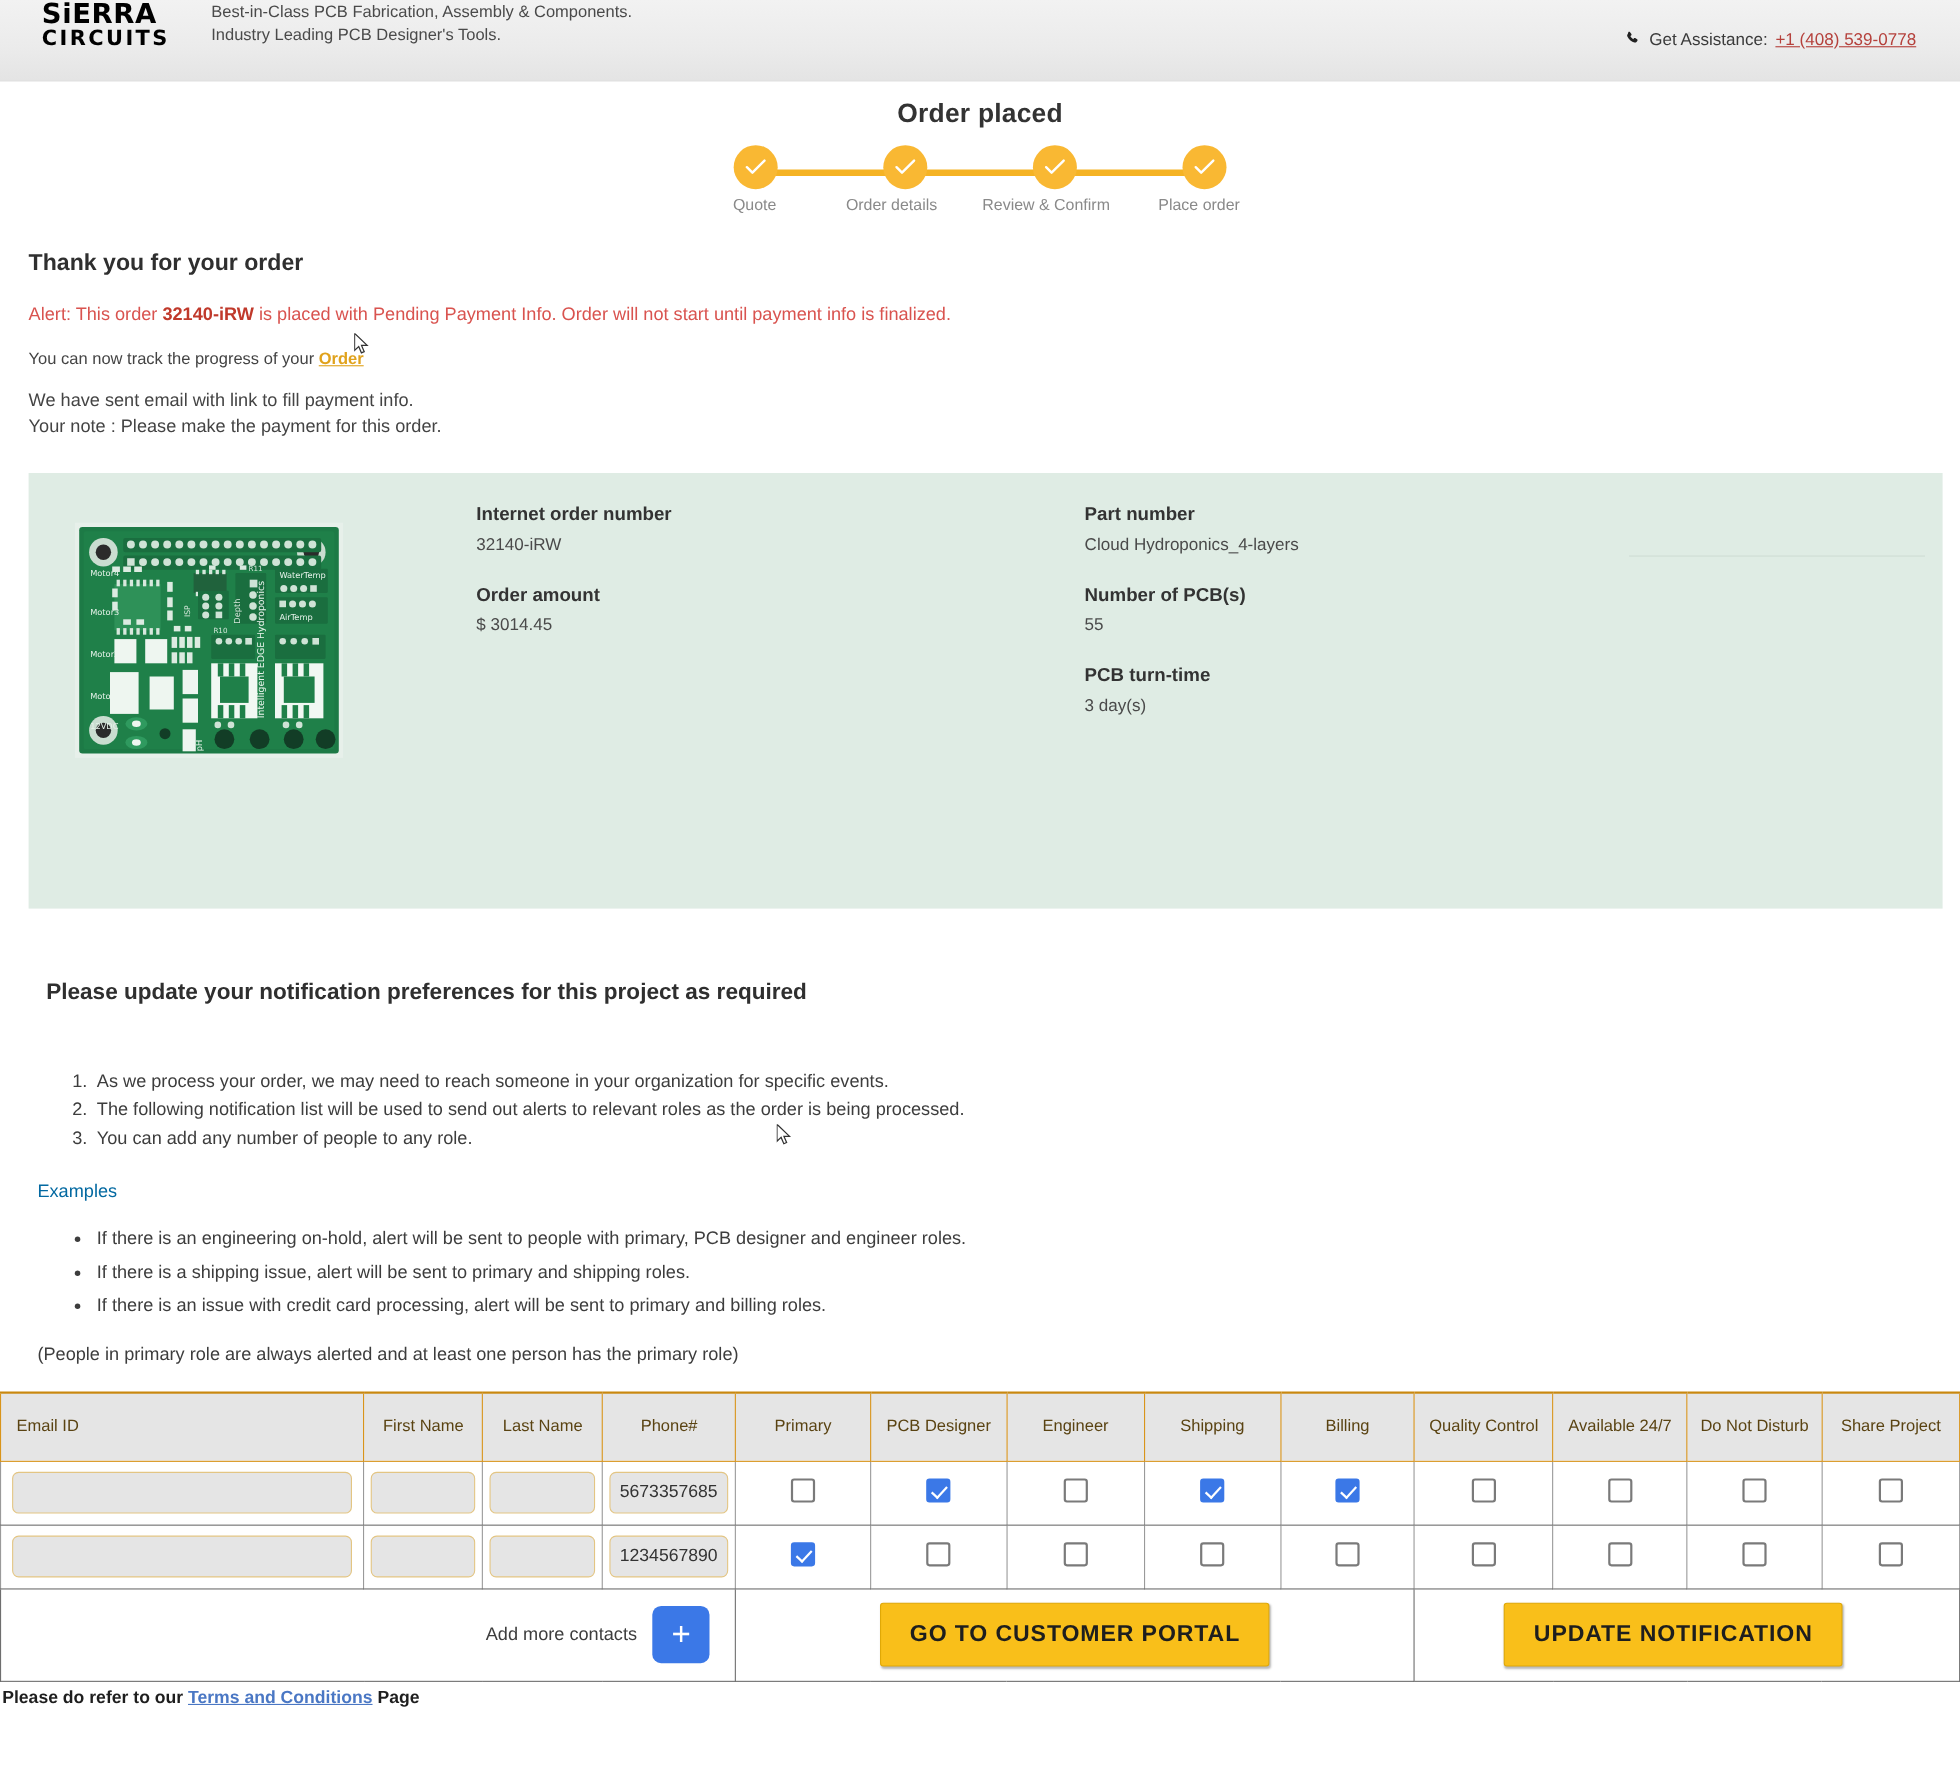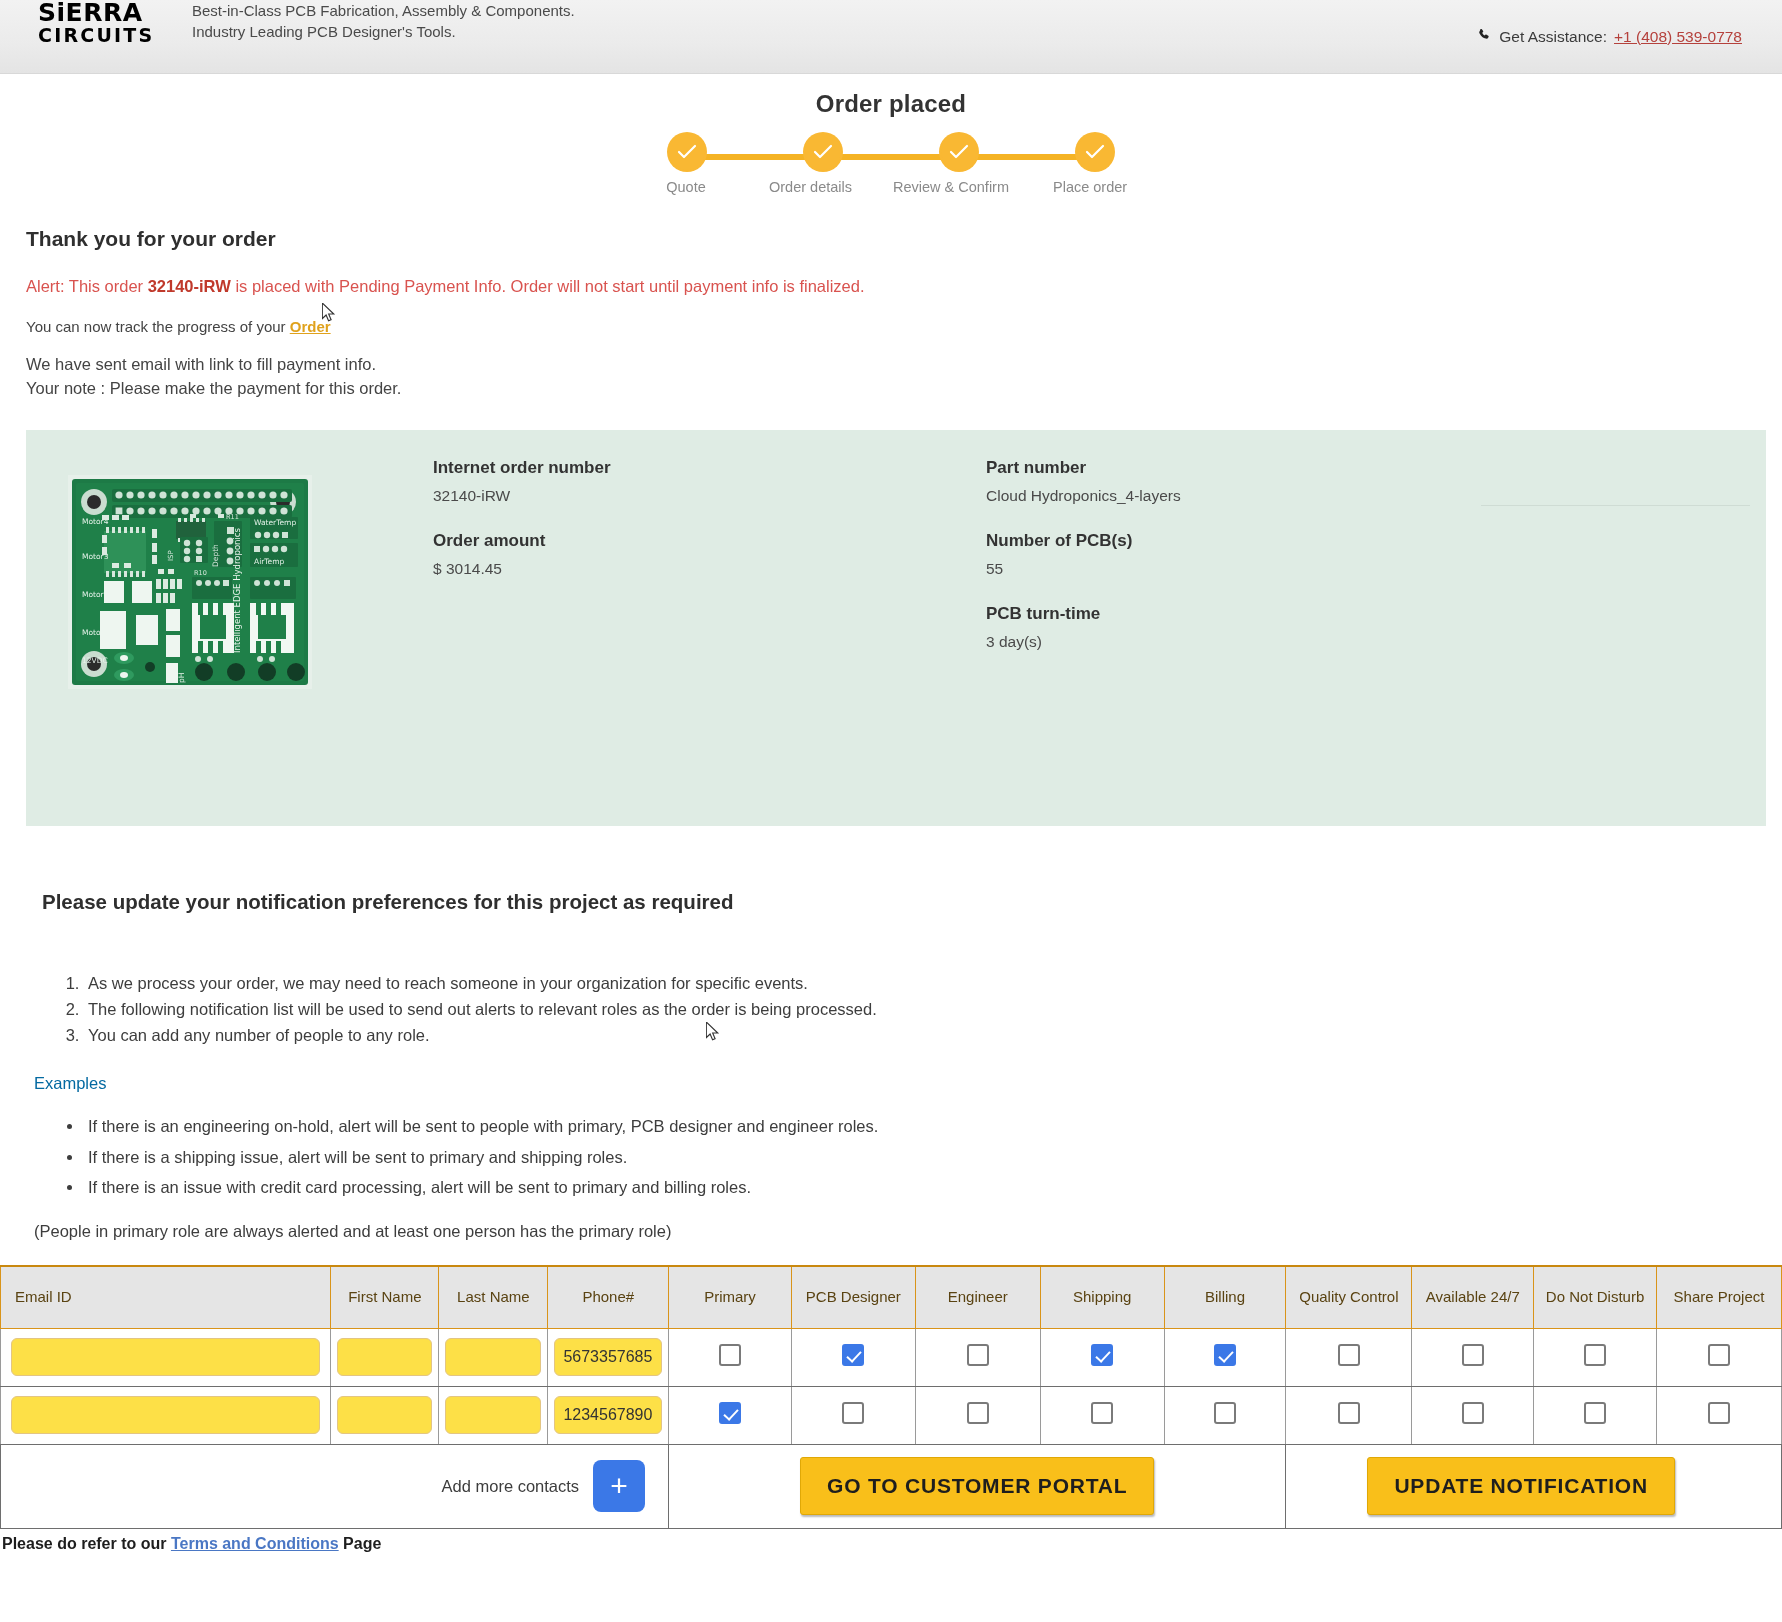--- a/index.html
+++ b/index.html
@@ -127,21 +127,21 @@
     height: 62px; padding: 4px 6px; line-height: 1.22;
     text-align: center; vertical-align: middle;
   }
   .notif-table th.left { text-align: left; padding-left: 14px; }
   .notif-table td {
     border: 1px solid #6e6e6e; border-left-color:#9a9a9a; border-right-color:#9a9a9a;
     height: 58px; text-align: center; vertical-align: middle; background: #fff;
   }
   .cell-input {
     width: 100%; height: 38px; border: 1px solid #e3c583; border-radius: 6px;
-    background: #fde047; font-size: 16px; color: #333;
+    background: #e5e5e5; font-size: 16px; color: #333;
     padding: 0 8px; font-family: "Liberation Sans", sans-serif;
     outline: none;
   }
   td.pad-l { padding: 0 6px; }
   td.pad-email { padding: 0 10px; }
   .chk {
     width: 22px; height: 22px; border: 2px solid #7a7a7a; border-radius: 3px;
     display: inline-block; background: #fff; position: relative;
   }
   .chk.on { background: #3b78e7; border-color: #3b78e7; }

